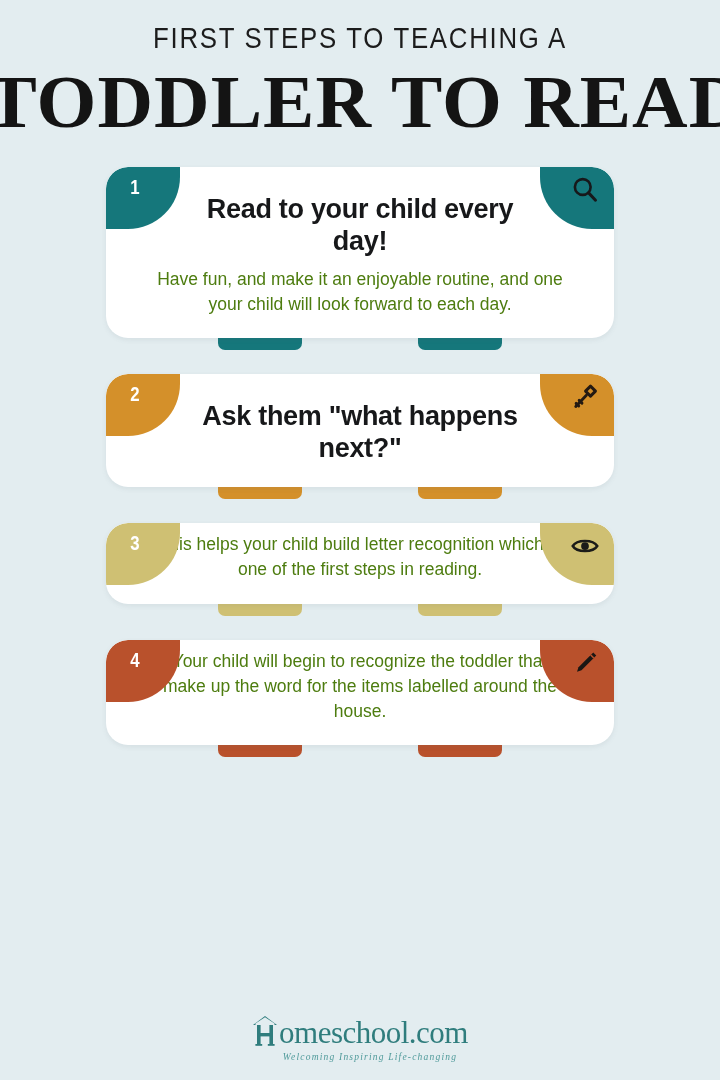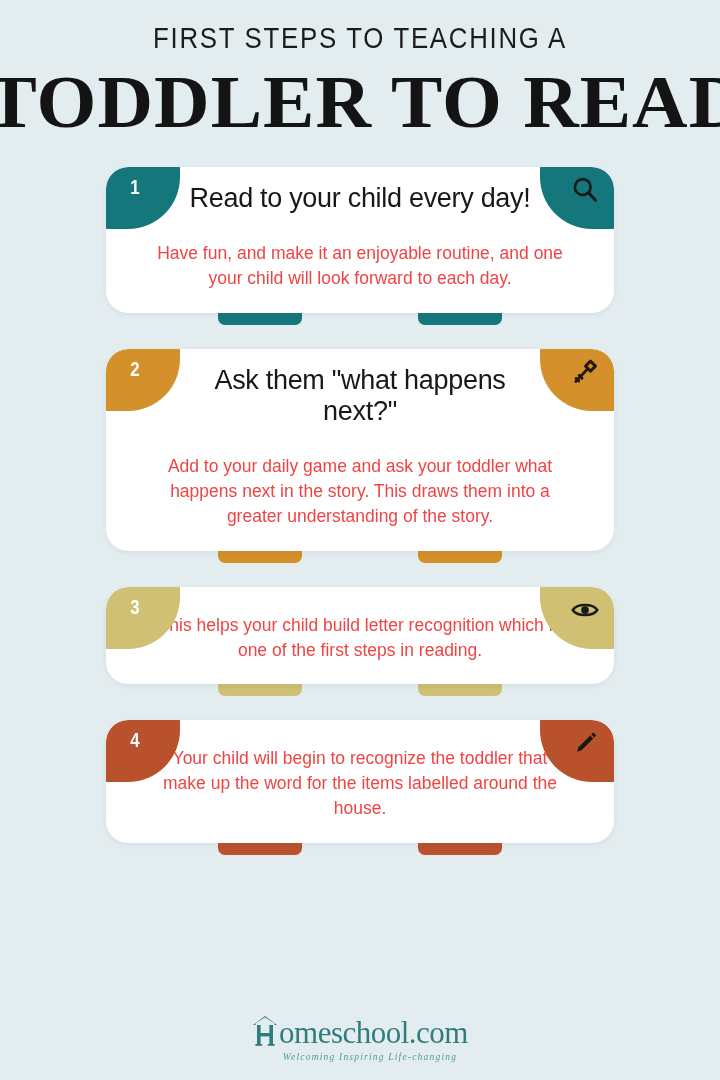--- a/index.html
+++ b/index.html
@@ -100,35 +100,35 @@
     margin-top: 8px;
     margin-left: 16px;
     width: 30px;
     height: 30px;
     display: block;
   }
 
   .card-title {
     text-align: center;
     font-family: "Liberation Sans", sans-serif;
-    font-weight: 400;
+    font-weight: 700;
     font-size: 27px;
     color: #17181a;
     letter-spacing: -0.3px;
     padding: 0 54px;
-    margin-top: 16px;
+    margin-top: 27px;
     line-height: 1.18;
   }
   .card-body {
     text-align: center;
     font-family: "Liberation Sans", sans-serif;
     font-size: 17.5px;
-    color: #ef4444;
+    color: #4d7c0f;
     line-height: 1.42;
-    margin-top: 26px;
+    margin-top: 9px;
     padding: 0 24px;
   }
 
   
   .feet {
     position: absolute;
     left: 0;
     right: 0;
     bottom: -12px;
     height: 18px;
@@ -221,21 +221,20 @@
           <span>
             <svg class="ribbon-icon" viewBox="0 0 24 24" fill="none">
               <path d="M16.4 3.3 L20.4 7.3 L16.4 11.3 L12.4 7.3 Z" stroke="#241a12" stroke-width="2.3" stroke-linejoin="round"></path>
               <line x1="13.1" y1="10.6" x2="4.6" y2="19.6" stroke="#241a12" stroke-width="2.3" stroke-linecap="round"></line>
               <line x1="7.3" y1="14.6" x2="9.6" y2="16.9" stroke="#241a12" stroke-width="2.3" stroke-linecap="round"></line>
               <line x1="4.9" y1="17.1" x2="7.0" y2="19.2" stroke="#241a12" stroke-width="2.3" stroke-linecap="round"></line>
             </svg>
           </span>
         </div>
         <div class="card-title">Ask them "what happens next?"</div>
-        <div class="card-body">Add to your daily game and ask your toddler what happens next in the story. This draws them into a greater understanding of the story.</div>
       </div>
     </div>
     <div class="card-wrap">
       <div class="feet">
         <div class="foot foot-l" style="background: rgb(207, 192, 115);"></div>
         <div class="foot foot-r" style="background: rgb(207, 192, 115);"></div>
       </div>
       <div class="card">
         <div class="ribbon ribbon-left" style="background: rgb(207, 192, 115);">
           <span class="ribbon-num">3</span>

